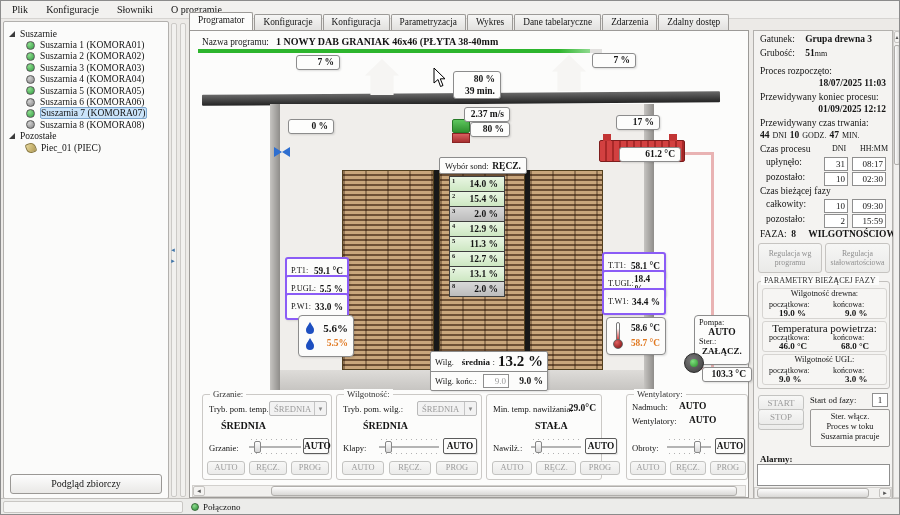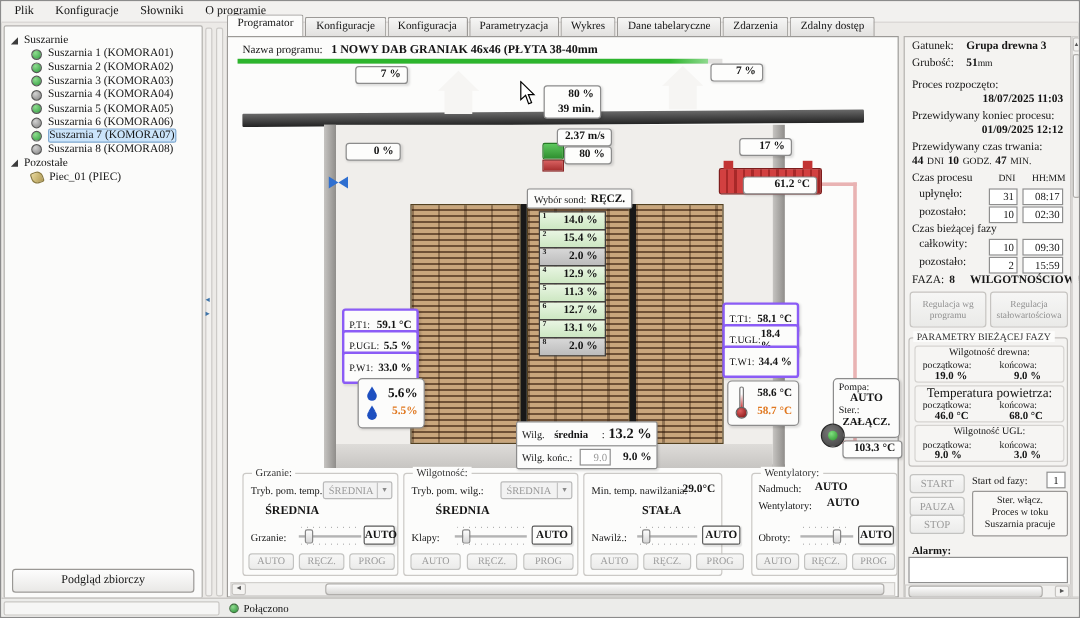--- a/index.html
+++ b/index.html
@@ -297,21 +297,21 @@
       <div class="drop" style="position:absolute;left:7px;top:26px"></div>
       <b class="abs" style="right:5px;top:6px;font-size:11px">5.6%</b>
       <b class="abs orange" style="right:5px;top:22px;font-size:9.5px">5.5%</b>
     </div>
 
     <div class="wbox" style="left:240px;top:320px;width:118px;height:40px;border-radius:2px">
       <div style="display:flex;align-items:center;height:20px;border-bottom:1px solid #8c8c8c;padding:0 4px">
         <span style="font-size:8.5px">Wilg.</span>
         <b style="margin-left:8px;font-size:9px">średnia</b>
         <span style="margin-left:auto;font-size:9px">:</span>
-        <b style="margin-left:3px;font-size:12px">13.2 %</b>
+        <b style="margin-left:3px;font-size:15px">13.2 %</b>
       </div>
       <div style="display:flex;align-items:center;height:18px;padding:0 4px">
         <span style="font-size:8.5px">Wilg. końc.:</span>
         <span class="field" style="margin-left:6px;width:26px;color:#9a9a9a">9.0</span>
         <b style="margin-left:auto;font-size:9.5px">9.0 %</b>
       </div>
     </div>
 
     <div class="wbox" style="left:416px;top:286px;width:60px;height:38px">
       <div class="thicon">
@@ -475,21 +475,21 @@
         <div style="text-align:center;font-size:8.4px">Wilgotność UGL:</div>
         <span class="small abs" style="left:6px;top:11px">początkowa:</span>
         <span class="small abs" style="left:70px;top:11px">końcowa:</span>
         <b class="abs" style="left:16px;top:19px;font-size:9px">9.0 %</b>
         <b class="abs" style="left:82px;top:19px;font-size:9px">3.0 %</b>
       </div>
     </div>
 
     <div class="dbtn" style="left:4px;top:364px;width:46px;height:16px;line-height:14px;font-size:9px">START</div>
     <div class="dbtn" style="left:4px;top:383px;width:46px;height:16px;line-height:14px;font-size:9px">PAUZA</div>
-    <div class="dbtn" style="left:4px;top:398px;width:46px;height:16px;line-height:14px;font-size:9px">STOP</div>
+    <div class="dbtn" style="left:4px;top:378px;width:46px;height:16px;line-height:14px;font-size:9px">STOP</div>
     <span class="abs" style="left:56px;top:364px;font-size:8.6px">Start od fazy:</span>
     <span class="field abs" style="left:118px;top:362px;width:16px;text-align:center">1</span>
     <div class="statusbox" style="left:56px;top:378px;width:80px;height:38px">
       <div>Ster. włącz.</div>
       <div>Proces w toku</div>
       <div>Suszarnia pracuje</div>
     </div>
     <div class="rrow" style="top:423px;font-weight:bold;font-size:9px">Alarmy:</div>
     <div class="abs" style="left:3px;top:433px;width:133px;height:22px;background:#fff;border:1px solid #8f8f8f"></div>
     <div class="hscroll" style="left:0px;top:456px;width:138px">

